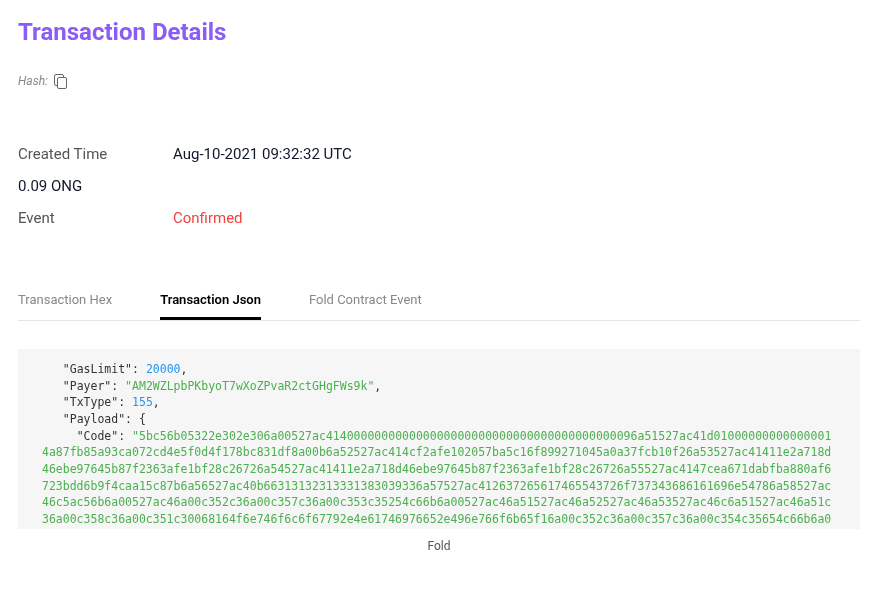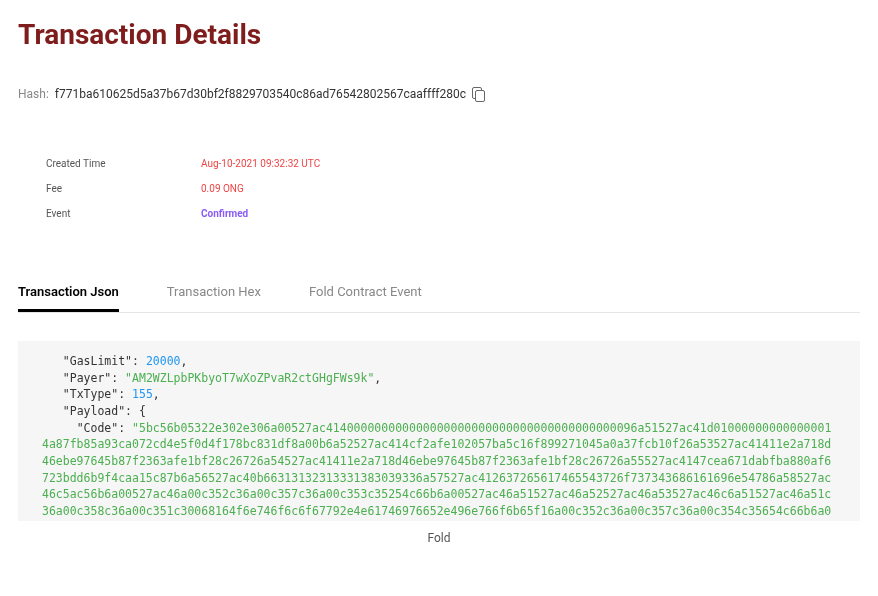--- a/index.html
+++ b/index.html
@@ -4,32 +4,33 @@
 <style>
   * { box-sizing: border-box; margin: 0; padding: 0; }
   body {
     font-family: -apple-system, BlinkMacSystemFont, "Segoe UI", Roboto, sans-serif;
     background: #fff;
     color: #333;
     padding: 18px;
     width: 878px;
   }
   .page-title {
-    font-size: 28px;
+    font-size: 24px;
     font-weight: 700;
-    color: #7f1d1d;
-    margin-bottom: 36px;
+    color: #8b5cf6;
+    margin-bottom: 28px;
   }
   .hash-row {
     font-size: 12px;
     color: #888;
     margin-top: 8px;
     display: flex;
     align-items: center;
     gap: 6px;
+    font-style: italic;
   }
   .hash-value { color: #333; }
   .copy-icon {
     display: inline-block;
     width: 14px; height: 14px;
     position: relative;
     cursor: pointer;
   }
   .copy-icon::before, .copy-icon::after {
     content: '';
@@ -38,32 +39,31 @@
     border-radius: 2px;
     width: 8px; height: 10px;
   }
   .copy-icon::before { left: 0; top: 0; }
   .copy-icon::after  { left: 3px; top: 3px; background: #fff; }
   .details {
     margin-top: 50px;
   }
   .detail-row {
     display: flex;
-    font-size: 10px;
+    font-size: 15px;
     padding: 7px 0;
     color: #555;
-    margin-left: 28px;
   }
   .detail-label {
     width: 155px;
     color: #555;
   }
-  .detail-value { color: #ef4444; }
+  .detail-value { color: #0f172a; }
   .detail-value.link { color: #333; text-decoration: underline; cursor: pointer; }
-  .detail-value.confirmed { color: #8b5cf6; font-weight: bold; }
+  .detail-value.confirmed { color: #ef4444; }
   .tabs {
     margin-top: 48px;
     border-bottom: 1px solid #e5e5e5;
     display: flex;
     gap: 0;
   }
   .tab {
     padding: 10px 0;
     margin-right: 48px;
     font-size: 13px;
@@ -101,42 +101,40 @@
     cursor: pointer;
   }
 </style>
 </head>
 <body>
 
 <h1 class="page-title">Transaction Details</h1>
 
 <div class="hash-row">
   <span>Hash:</span>
-  <span class="hash-value">f771ba610625d5a37b67d30bf2f8829703540c86ad76542802567caaffff280c</span>
   <span class="copy-icon"></span>
 </div>
 
 <div class="details">
   <div class="detail-row">
     <div class="detail-label">Created Time</div>
     <div class="detail-value">Aug-10-2021 09:32:32 UTC</div>
   </div>
   <div class="detail-row">
-    <div class="detail-label">Fee</div>
     <div class="detail-value">0.09 ONG</div>
   </div>
   <div class="detail-row">
     <div class="detail-label">Event</div>
     <div class="detail-value confirmed">Confirmed</div>
   </div>
 </div>
 
 <div class="tabs">
+  <div class="tab">Transaction Hex</div>
   <div class="tab active">Transaction Json</div>
-  <div class="tab">Transaction Hex</div>
   <div class="tab">Fold Contract Event</div>
 </div>
 
 <div class="json-box"><span class="jpun">   </span><span class="jkey">"GasLimit"</span><span class="jpun">: </span><span class="jnum">20000</span><span class="jpun">,</span>
 <span class="jpun">   </span><span class="jkey">"Payer"</span><span class="jpun">: </span><span class="jstr">"AM2WZLpbPKbyoT7wXoZPvaR2ctGHgFWs9k"</span><span class="jpun">,</span>
 <span class="jpun">   </span><span class="jkey">"TxType"</span><span class="jpun">: </span><span class="jnum">155</span><span class="jpun">,</span>
 <span class="jpun">   </span><span class="jkey">"Payload"</span><span class="jpun">: {</span>
 <span class="jpun">     </span><span class="jkey">"Code"</span><span class="jpun">: </span><span class="jstr">"5bc56b05322e302e306a00527ac414000000000000000000000000000000000000000096a51527ac41d010000000000000014a87fb85a93ca072cd4e5f0d4f178bc831df8a00b6a52527ac414cf2afe102057ba5c16f899271045a0a37fcb10f26a53527ac41411e2a718d46ebe97645b87f2363afe1bf28c26726a54527ac41411e2a718d46ebe97645b87f2363afe1bf28c26726a55527ac4147cea671dabfba880af6723bdd6b9f4caa15c87b6a56527ac40b66313132313331383039336a57527ac412637265617465543726f737343686161696e54786a58527ac46c5ac56b6a00527ac46a00c352c36a00c357c36a00c353c35254c66b6a00527ac46a51527ac46a52527ac46a53527ac46c6a51527ac46a51c36a00c358c36a00c351c30068164f6e746f6c6f67792e4e61746976652e496e766f6b65f16a00c352c36a00c357c36a00c354c35654c66b6a00527ac46a51527ac46a52527ac46a53527ac46c6a51527ac46a51c36a00c358c36a00c351c30068164f6e746f6c6f67792e4e61746976652e496e766f6b65f6b65f16a00c352c36a00c357c36a00c355c35754c66b6a00527ac46a51527ac46a52527ac46a53527ac46c6a51527ac46a51c36a00c358c36a00c351c30068164f6e746f6c6f67792e4e61746976652e496e766f6b65f6b65f16a00c352c36a00c357c36a00c356c3011154c66b6a00527ac46a51527ac46a52527ac46a53527ac46c6a51527ac46a51c36a00c358c36a00c351c30068164f6e746f6c6f67792e4e61746976652e496e766f6b65f1516c7566"</span>
 </div>
 

